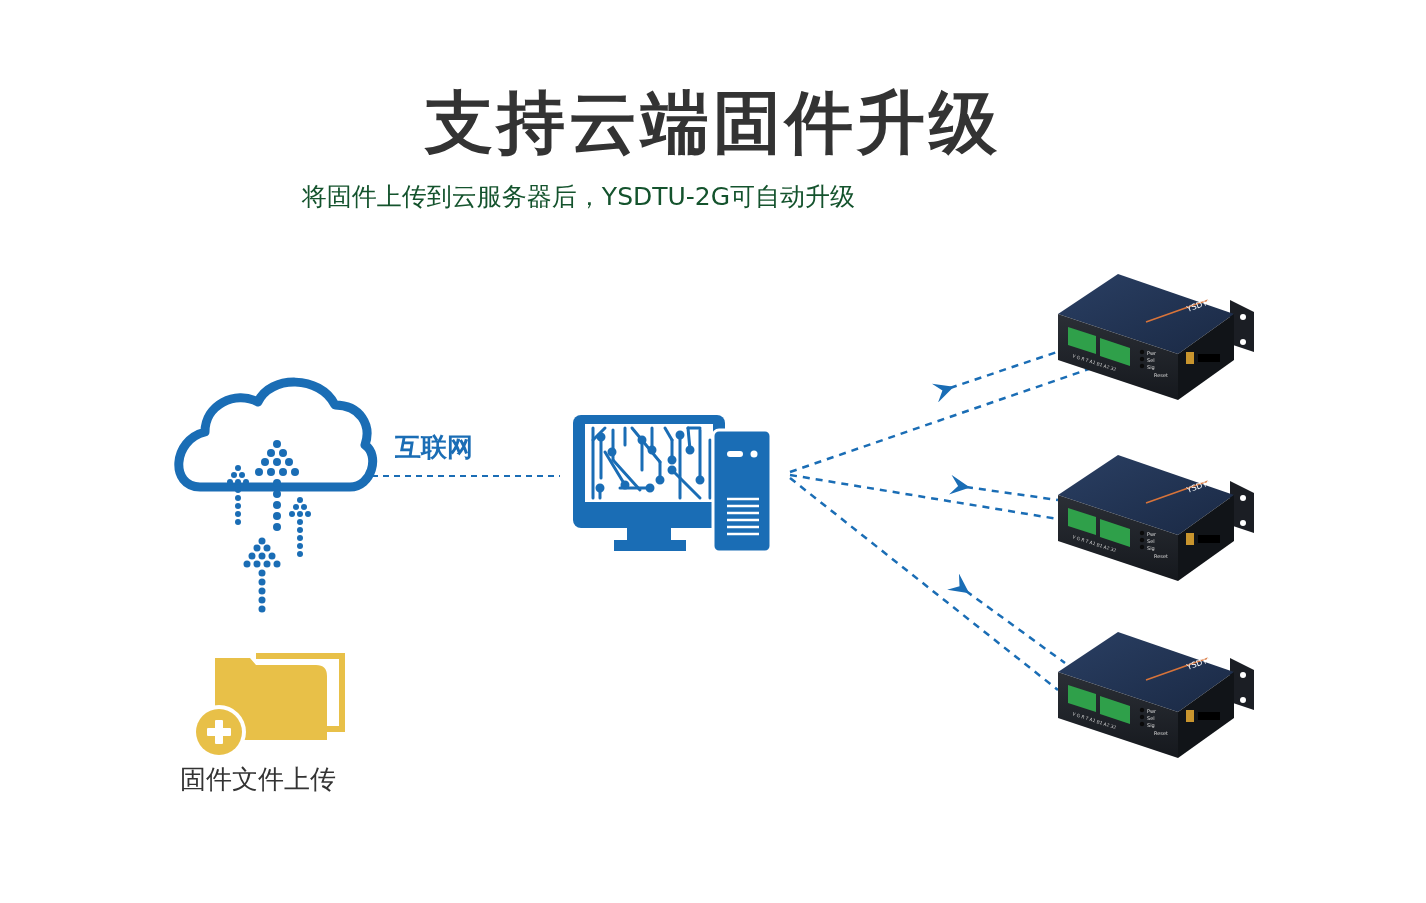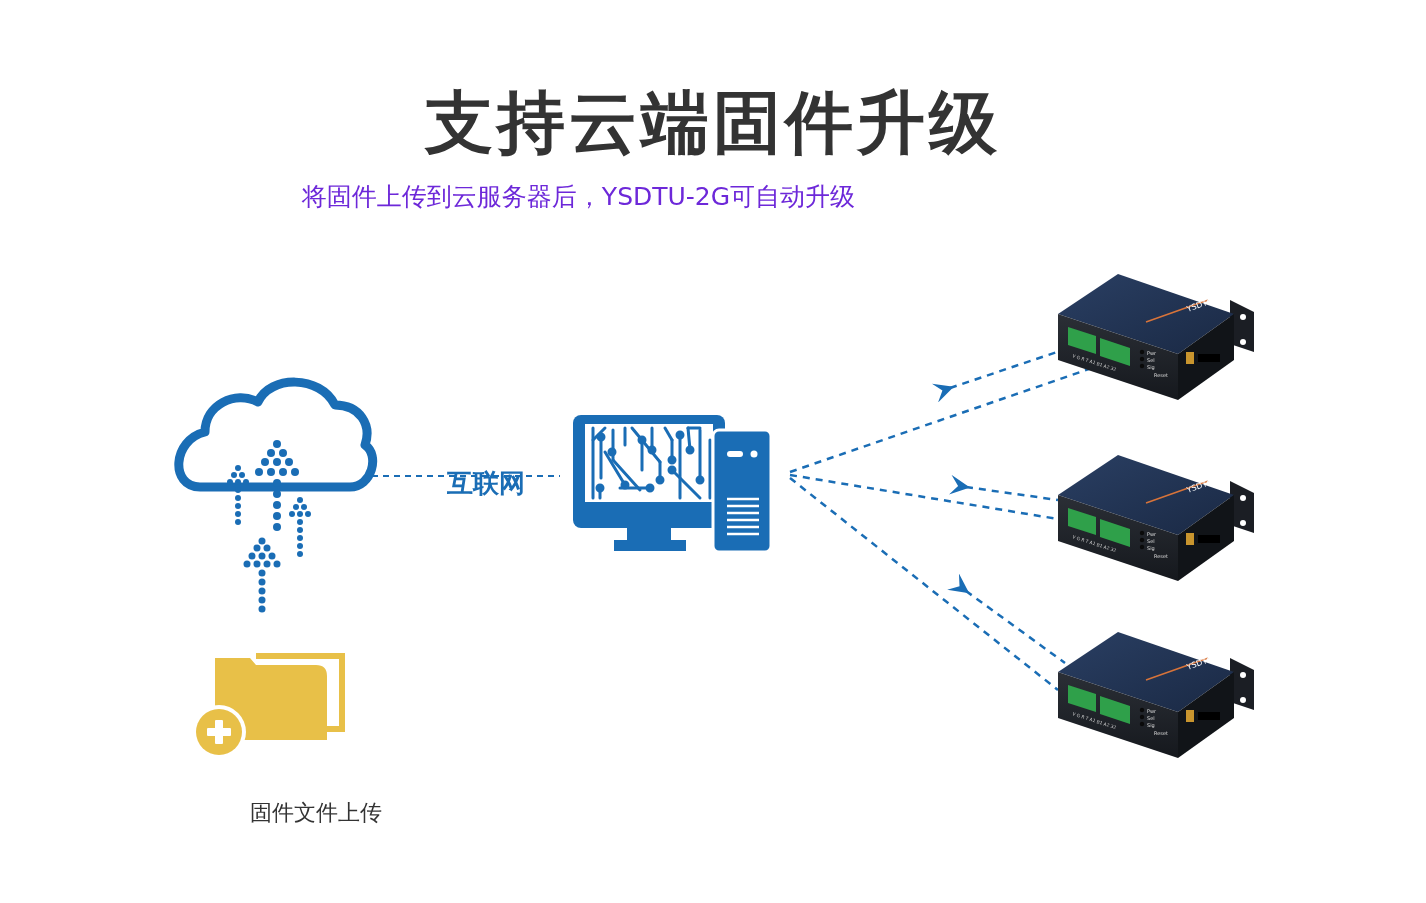--- a/index.html
+++ b/index.html
@@ -1,23 +1,23 @@
 <!DOCTYPE html>
 <html><head>
 <meta charset="utf-8">
 <style>
   html, body { margin:0; padding:0; background:#ffffff; }
   body { width:1426px; height:903px; position:relative; overflow:hidden; font-family:"DejaVu Sans", sans-serif; }
   .title { position:absolute; left:0; width:1426px; top:78px; text-align:center; font-size:68px; font-weight:bold; color:#333333; letter-spacing:4px; font-family:Liberation Sans, sans-serif; }
-  .subtitle { position:absolute; left:0; width:1157px; top:180px; text-align:center; font-size:25px; color:#6d28d9; font-family:"DejaVu Sans", sans-serif; }
+  .subtitle { position:absolute; left:0; width:1157px; top:180px; text-align:center; font-size:25px; color:#14532d; font-family:"DejaVu Sans", sans-serif; }
   svg.canvas { position:absolute; left:0; top:0; }
-  .lbl { position:absolute; text-align:right; color:#333333; font-family:Liberation Mono, monospace;margin-top:36px; }
+  .lbl { position:absolute; text-align:left; color:#333333; font-family:Liberation Mono, monospace; }
   .net-label { left:395px; top:430px; width:130px; font-size:26px; font-weight:bold; color:#1a6db5; }
   .server-label { left:540px; top:583px; width:240px; font-size:28px; line-height:34px; }
-  .upload-label { left:192px; top:762px; width:190px; font-size:22px; }
+  .upload-label { left:180px; top:762px; width:190px; font-size:26px; }
 </style>
 </head>
 <body>
 
 <div class="title">支持云端固件升级</div>
 <div class="subtitle">将固件上传到云服务器后，YSDTU-2G可自动升级</div>
 
 <svg class="canvas" width="1426" height="903" viewBox="0 0 1426 903">
   <defs>
     <marker id="arrowhead" viewBox="0 0 10 10" refX="2" refY="5" markerWidth="8" markerHeight="8" orient="auto-start-reverse">

